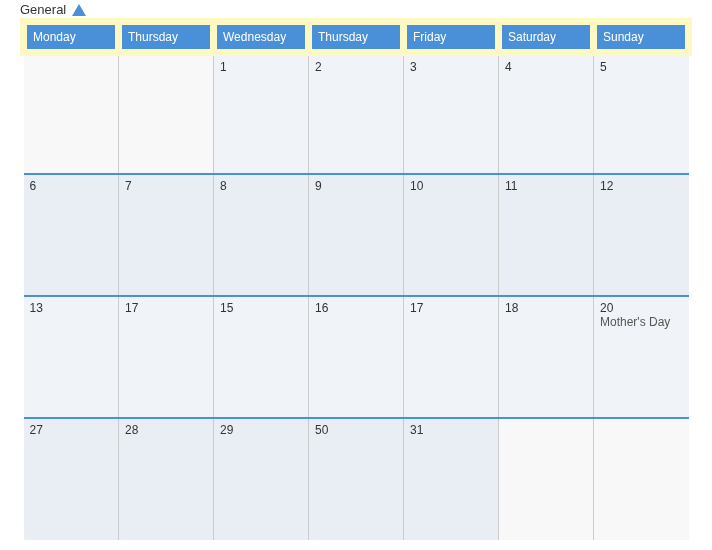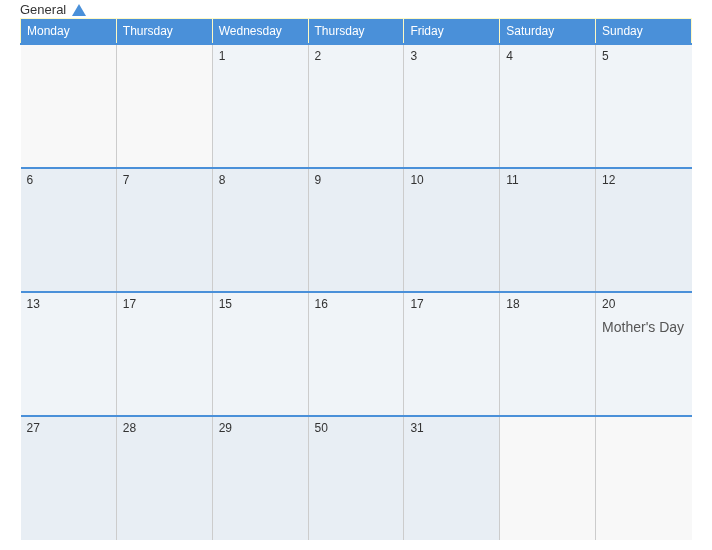--- a/index.html
+++ b/index.html
@@ -74,21 +74,21 @@
     .calendar thead tr {
       background-color: #4a90d9;
     }
 
     .calendar thead th {
       color: #fff;
       font-size: 12px;
       font-weight: normal;
       padding: 5px 6px;
       text-align: left;
-      border: 1px solid #fef9c3;
+      border: 7px solid #fef9c3;
     }
 
     .calendar tbody tr {
       background-color: #f0f4f8;
     }
 
     .calendar tbody tr:nth-child(even) {
       background-color: #e8eef4;
     }
 
@@ -108,24 +108,24 @@
       border-right: none;
     }
 
     .day-number {
       font-size: 12px;
       color: #333;
       display: block;
     }
 
     .event-label {
-      font-size: 14px;
+      font-size: 12px;
       color: #555;
       display: block;
-      margin-top: 8px;
+      margin-top: 0;
     }
 
     .empty {
       background: #f8f8f8;
     }
   </style>
 </head>
 <body>
 
 <div class="header">

